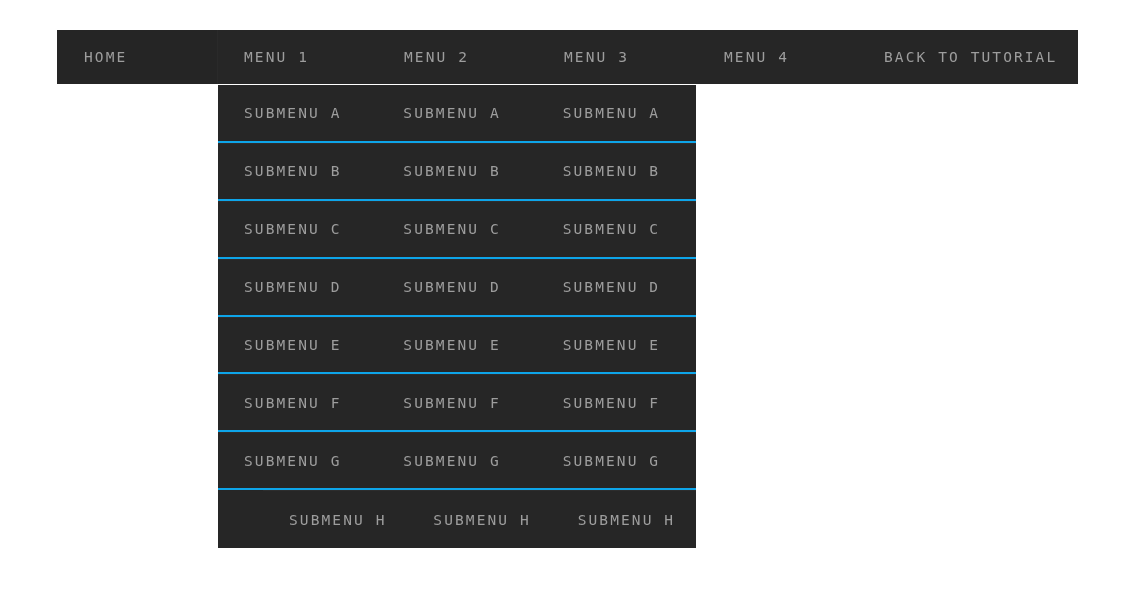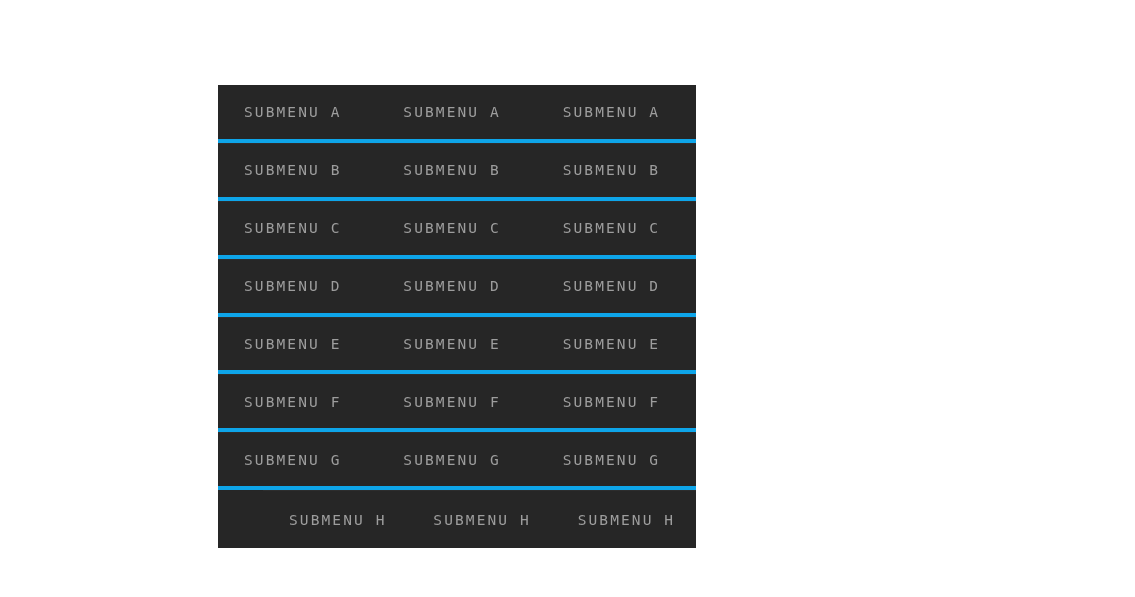--- a/index.html
+++ b/index.html
@@ -77,21 +77,21 @@
     height: 463px;
     background: #262626;
     box-sizing: border-box;
   }
 
   .submenu-row {
     position: relative;
     height: 57.875px;
     display: flex;
     box-sizing: border-box;
-    border-bottom: 4px solid #0ea5e9;
+    border-bottom: 2px solid #0ea5e9;
     border-top: 1px solid #2d2d2d;
   }
   .submenu-row:first-child {
     border-top: none;
   }
   .submenu-row:last-child {
     border-bottom: none;
     margin-left: 45px;
   }
 
@@ -110,20 +110,49 @@
     font-size: 14.5px;
     letter-spacing: 2.1px;
     white-space: nowrap;
   }
 </style>
 </head>
 <body>
 
 <div id="root">
 
+  <nav class="navbar">
+    <div class="nav-items">
+
+      <div class="nav-item home-cell">
+        <span>HOME</span>
+      </div>
+
+      <div class="nav-item menu1-cell">
+        <span>MENU 1</span>
+      </div>
+
+      <div class="nav-item menu2-cell">
+        <span>MENU 2</span>
+      </div>
+
+      <div class="nav-item menu3-cell">
+        <span>MENU 3</span>
+      </div>
+
+      <div class="nav-item menu4-cell">
+        <span>MENU 4</span>
+      </div>
+
+      <div class="nav-item back-cell">
+        <span>BACK TO TUTORIAL</span>
+      </div>
+
+    </div>
+  </nav>
 
   <div class="submenu-panel">
 
     <div class="submenu-row">
       <div class="submenu-cell">
         <span class="submenu-label">SUBMENU A</span>
       </div>
       <div class="submenu-cell">
         <span class="submenu-label">SUBMENU A</span>
       </div>

